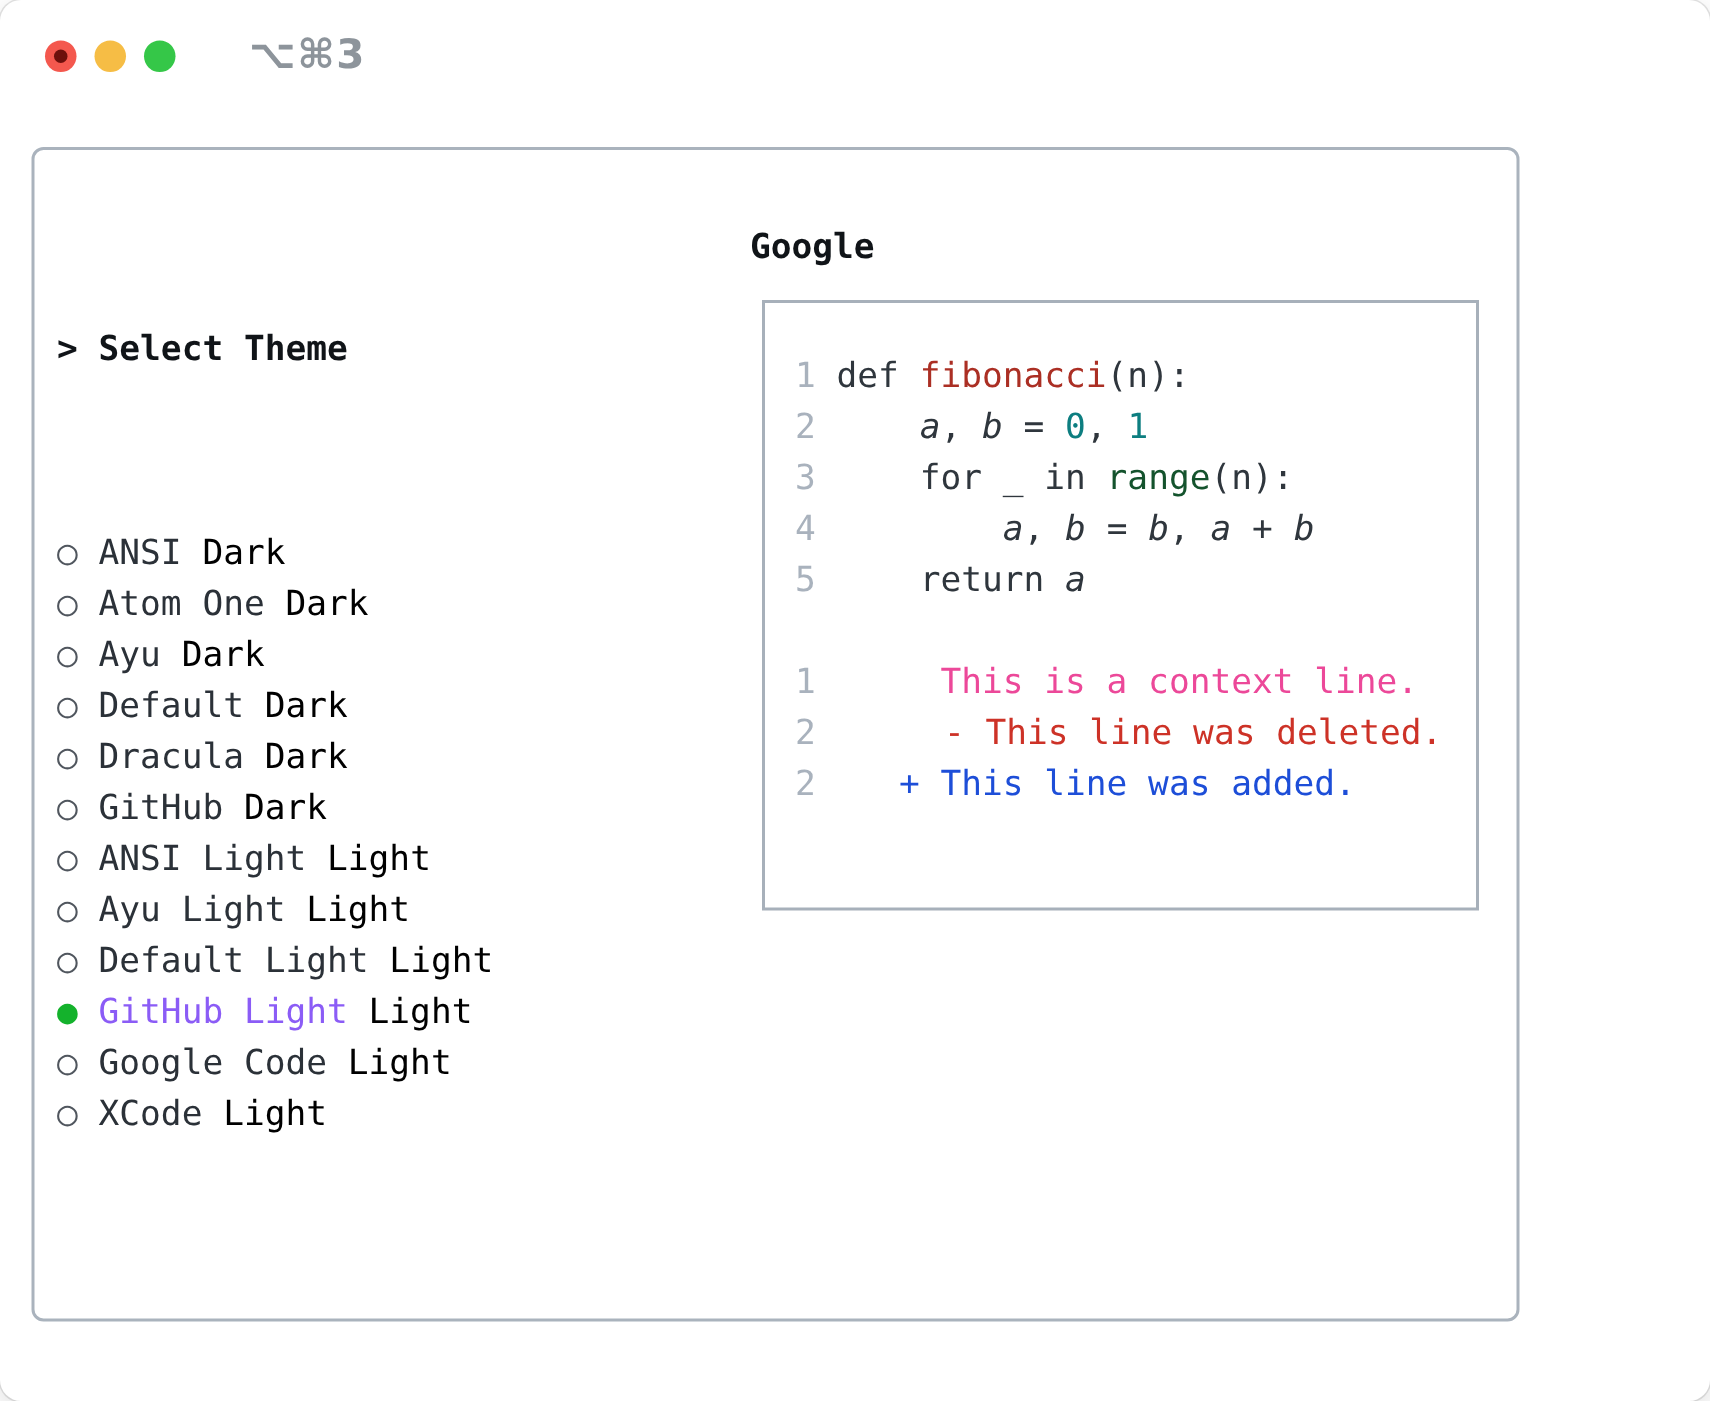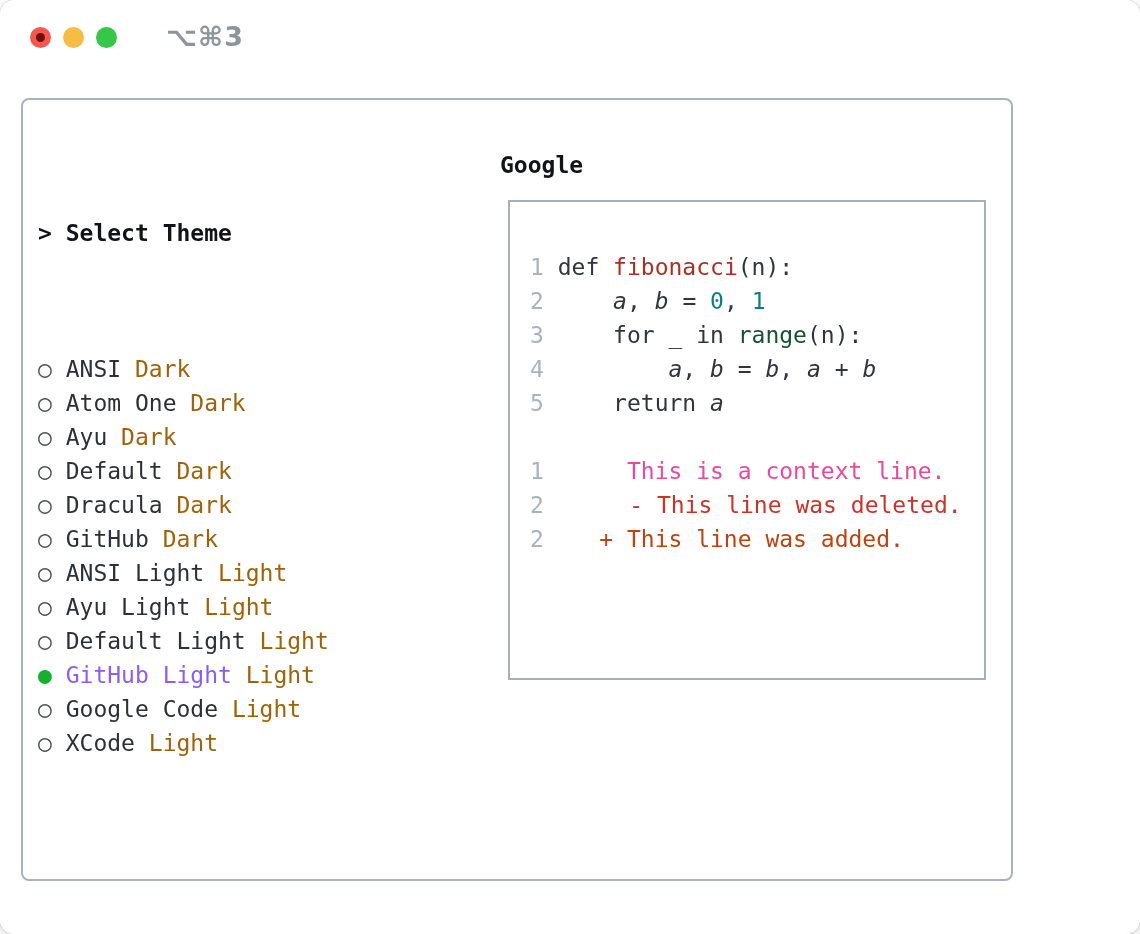--- a/index.html
+++ b/index.html
@@ -36,42 +36,42 @@
     white-space:pre;font-size:23px;line-height:34px;color:#2b3138;
   }
   .row{height:34px;}
   .spacer{height:34px;}
   .list-header{font-weight:bold;color:#101418;}
   .caret{font-weight:bold;color:#101418;}
   .marker{color:#50565e;}
   .marker.on{color:#14b22c;}
   .tname{color:#2b3138;}
   .theme-row.selected .tname{color:#8b5cf6;}
-  .tvariant{color:#a16207;}
+  .tvariant{color:#000000;}
   
   .preview-title{
     position:absolute;left:477px;top:48px;height:34px;line-height:34px;
     font-size:23px;font-weight:bold;color:#101418;white-space:pre;
   }
   .preview-box{
-    position:absolute;left:485px;top:100px;width:478px;height:480px;
+    position:absolute;left:485px;top:100px;width:478px;height:407px;
     box-sizing:border-box;border:2px solid #a7b0ba;background:#ffffff;
-    padding:48px 0 0 20px;white-space:pre;
+    padding:32px 0 0 20px;white-space:pre;
     font-size:23px;line-height:34px;overflow:hidden;
   }
   .pline{height:34px;}
   .lnum{color:#a9b2bd;}
   .seg-fg{color:#2f363d;}
   .seg-fn{color:#ab2f24;}
   .seg-num{color:#0d7e80;}
   .seg-kwblue{color:#14532d;}
   .seg-var{color:#2f363d;font-style:italic;}
   .seg-ctx{color:#ec4899;}
   .seg-del{color:#cd3227;margin-left:30px;}
-  .seg-add{color:#c2410c;}
+  .seg-add{color:#1d4ed8;}
 </style>
 </head>
 <body>
 
 <div class="window">
 
   <div class="titlebar">
     <span class="tl tl-red">
         <span class="dot"></span>
       </span>

